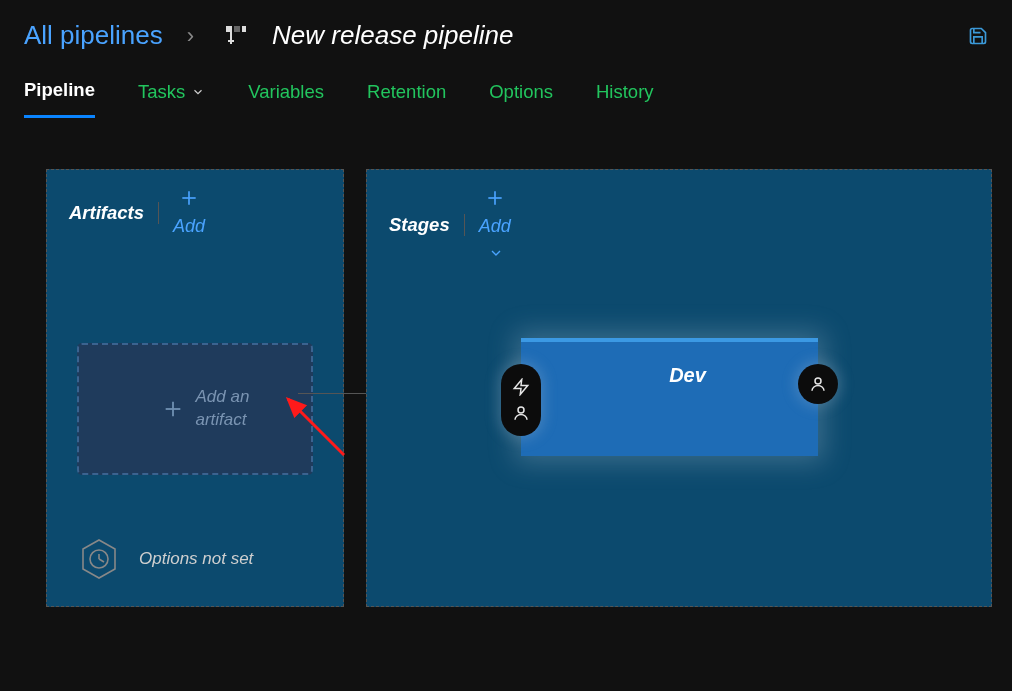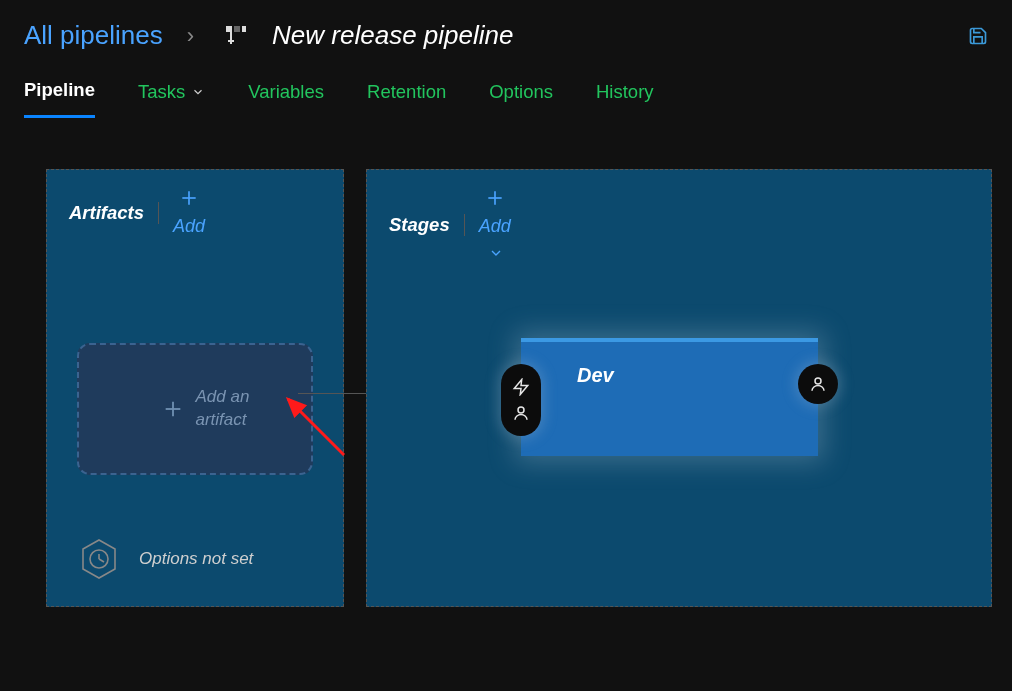--- a/index.html
+++ b/index.html
@@ -113,21 +113,21 @@
   gap: 8px;
   cursor: pointer;
   flex-direction: column;
 }
 .plus-icon { stroke: #4aa3ff; }
 .chevron-down { stroke: #4aa3ff; margin-left: 2px; }
 .artifact-card {
   margin: 88px 30px 0 30px;
   background: #1f3b5c;
   border: 2px dashed #3b6390;
-  border-radius: 13px;
+  border-radius: 5px;
   height: 132px;
   display: flex;
   align-items: center;
   justify-content: center;
   gap: 12px;
   cursor: pointer;
   padding-left: 47px;
 }
 .artifact-card-plus { color: #6f8fb1; font-size: 26px; }
 .artifact-card-text {
@@ -163,20 +163,21 @@
   cursor: pointer;
 }
 .stage-body {
   padding: 22px 20px 0 56px;
 }
 .stage-name {
   color: #fff;
   font-size: 20px;
   font-weight: 600;
   margin-bottom: 8px;
+  text-align: center;
 }
 .stage-sub {
   color: #bcd4ee;
   font-size: 16.5px;
 }
 .stage-bubble {
   position: absolute;
   width: 40px;
   height: 72px;
   background: #0c0c0c;

